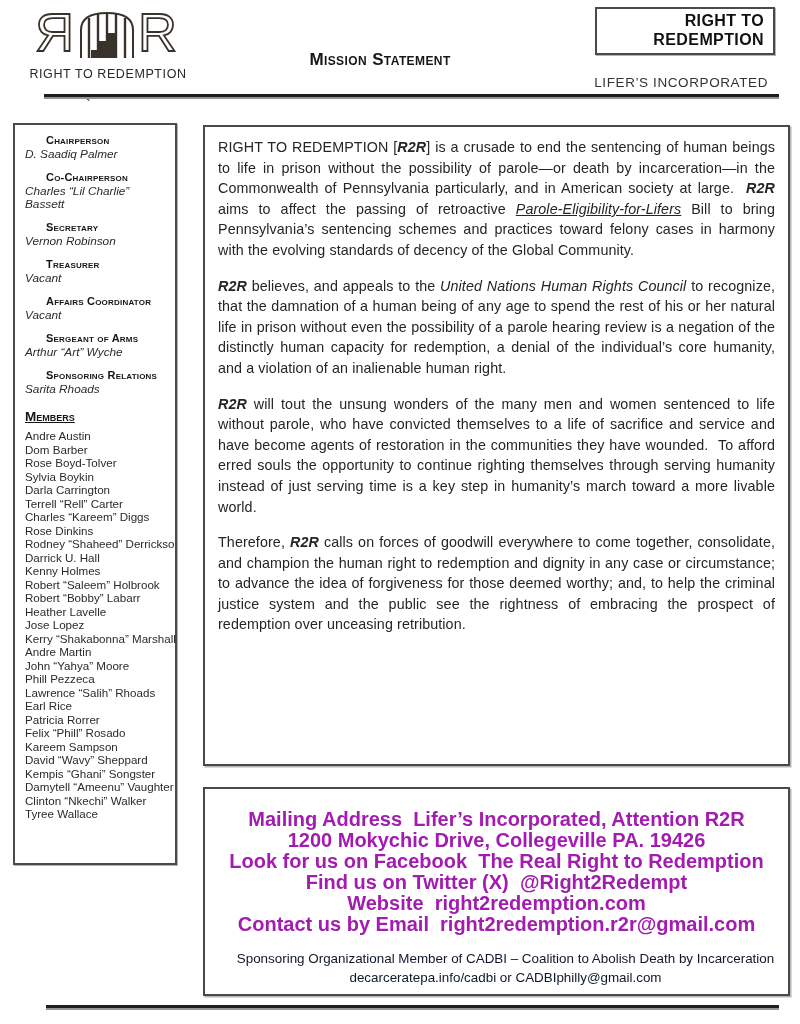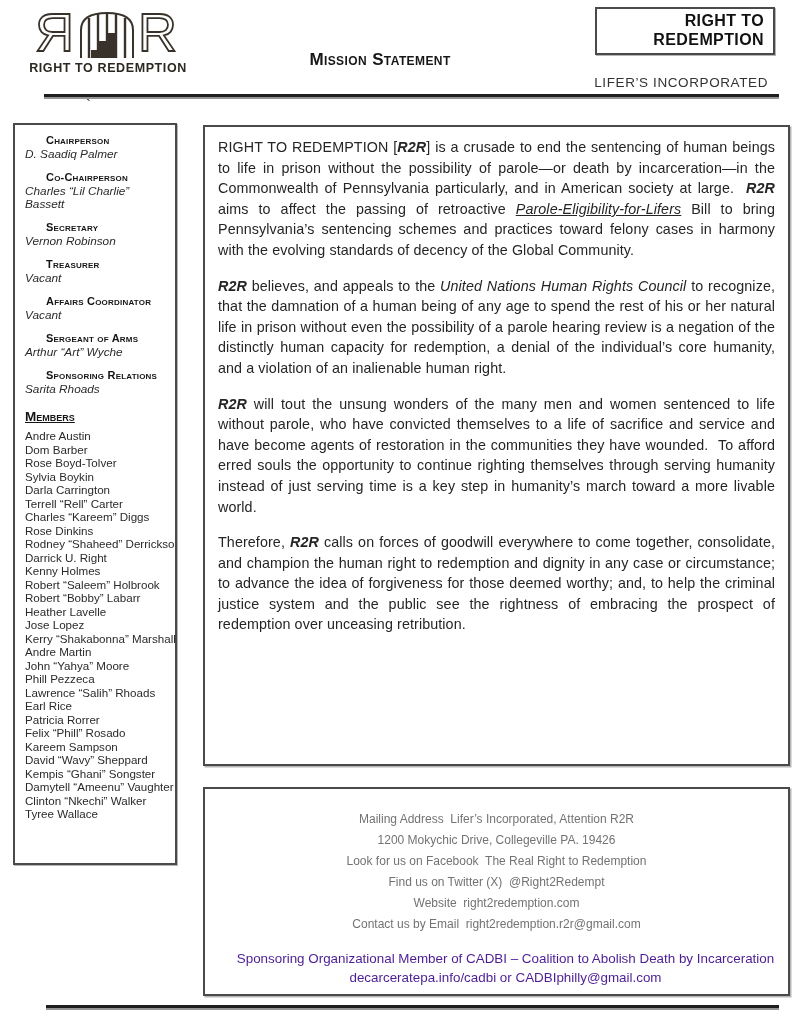--- a/index.html
+++ b/index.html
@@ -2,21 +2,21 @@
 <html><head>
 <meta charset="utf-8">
 <style>
   html,body{margin:0;padding:0;background:#e8e8e8;}
   .page{position:relative;width:800px;height:1024px;background:#ffffff;overflow:hidden;
         font-family:"Liberation Sans", sans-serif;color:#1d1d1d;margin:0 auto;}
 
   
   .logo{position:absolute;left:28px;top:4px;width:160px;text-align:center;}
   .logo svg{display:block;margin:0 auto;}
-  .logo-caption{font-weight:bold;font-size:12.5px;letter-spacing:0.6px;color:#2b2721;margin-top:1px;white-space:nowrap;}
+  .logo-caption{font-weight:normal;font-size:12.5px;letter-spacing:0.6px;color:#2b2721;margin-top:7px;white-space:nowrap;}
 
   .title{position:absolute;left:270px;top:50px;width:220px;text-align:center;
          font-weight:bold;font-variant:small-caps;font-size:17px;letter-spacing:0.4px;color:#171717;}
 
   .header-right{position:absolute;top:7px;right:25px;width:203px;text-align:right;box-sizing:border-box;}
   .org-box{border:2px solid #4a4a4a;box-shadow:1px 1px 0 #b5b5b5;box-sizing:border-box;
            padding:2px 9px 4px;font-weight:bold;font-size:16px;line-height:19px;letter-spacing:0.4px;color:#111;margin-left:23px;}
   .org-box span{display:block;}
   .org-sub{font-size:13.5px;letter-spacing:0.6px;margin-top:20px;margin-right:7px;color:#333;white-space:nowrap;}
 
@@ -40,23 +40,23 @@
             border:2px solid #4a4a4a;box-shadow:1.5px 1.5px 0 #b5b5b5;padding:10px 13px;overflow:hidden;}
   .main-box p{margin:0 0 15px;font-size:14.3px;line-height:20.6px;text-align:justify;
               letter-spacing:0.1px;color:#252525;}
   .seg-bi{font-weight:bold;font-style:italic;}
   .seg-i{font-style:italic;}
   .seg-iu{font-style:italic;text-decoration:underline;}
 
   
   .contact-box{position:absolute;left:203px;top:787px;width:587px;height:209px;box-sizing:border-box;
                border:2px solid #4a4a4a;box-shadow:1.5px 1.5px 0 #b5b5b5;text-align:center;padding-top:20px;overflow:hidden;}
-  .contact-line{font-weight:normal;font-size:12px;line-height:21px;color:#737373;}
+  .contact-line{font-weight:bold;font-size:20px;line-height:21px;color:#a21caf;}
   .sponsor{margin-top:14px;}
-  .sponsor-line{font-size:13.4px;line-height:19px;color:#4c1d95;padding-left:18px;}
+  .sponsor-line{font-size:13.4px;line-height:19px;color:#0f172a;padding-left:18px;}
 </style>
 </head>
 <body>
 
 <div class="page">
 
   <div class="logo">
     <svg width="150" height="56" viewBox="0 0 150 56" aria-hidden="true">
 
       <g transform="translate(41,0) scale(-1,1)">
@@ -125,21 +125,21 @@
     <div>
         <div class="member">Andre Austin</div>
         <div class="member">Dom Barber</div>
         <div class="member">Rose Boyd-Tolver</div>
         <div class="member">Sylvia Boykin</div>
         <div class="member">Darla Carrington</div>
         <div class="member">Terrell “Rell” Carter</div>
         <div class="member">Charles “Kareem” Diggs</div>
         <div class="member">Rose Dinkins</div>
         <div class="member">Rodney “Shaheed” Derrickson</div>
-        <div class="member">Darrick U. Right</div>
+        <div class="member">Darrick U. Hall</div>
         <div class="member">Kenny Holmes</div>
         <div class="member">Robert “Saleem” Holbrook</div>
         <div class="member">Robert “Bobby” Labarr</div>
         <div class="member">Heather Lavelle</div>
         <div class="member">Jose Lopez</div>
         <div class="member">Kerry “Shakabonna” Marshall</div>
         <div class="member">Andre Martin</div>
         <div class="member">John “Yahya” Moore</div>
         <div class="member">Phill Pezzeca</div>
         <div class="member">Lawrence “Salih” Rhoads</div>

